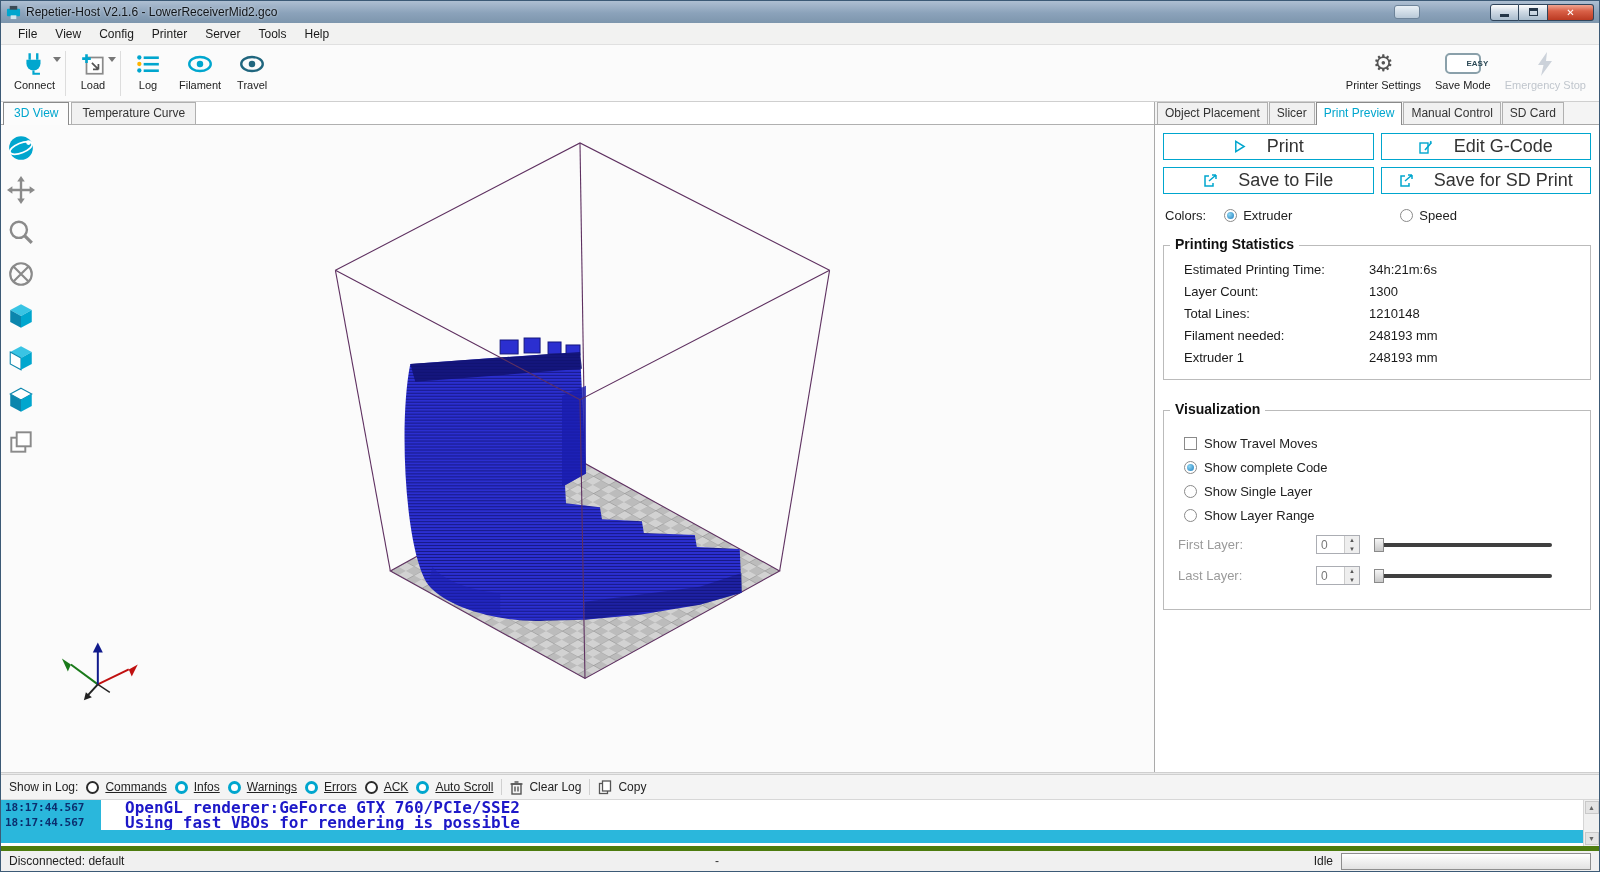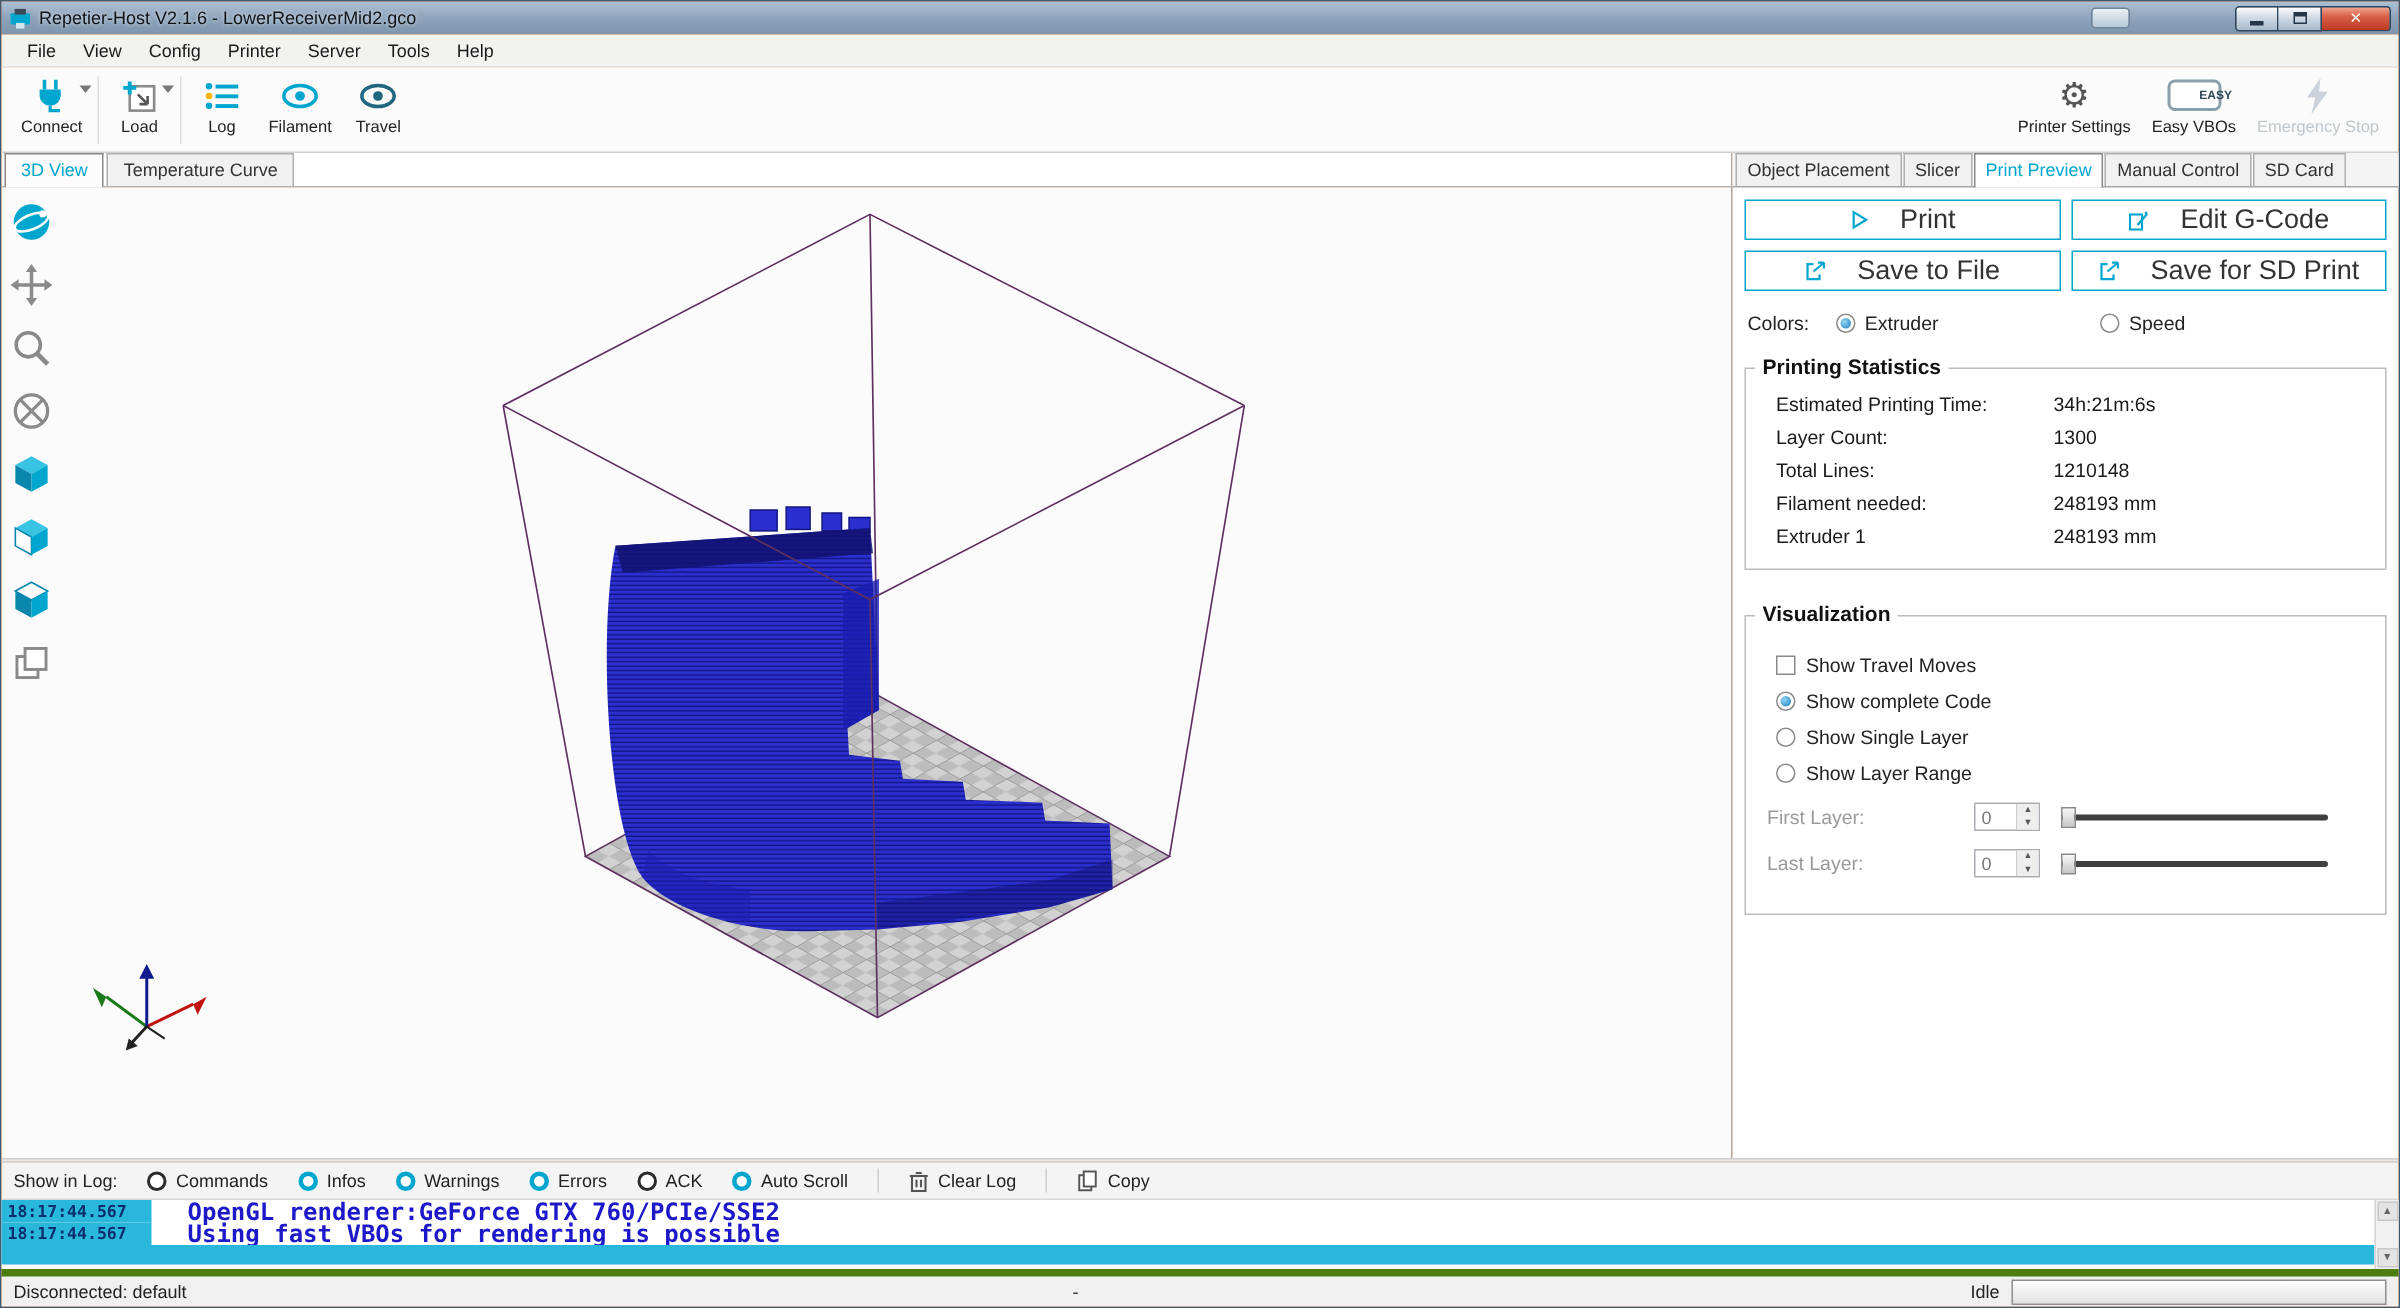--- a/index.html
+++ b/index.html
@@ -70,23 +70,23 @@
   .spin { width:44px; height:19px; border:1px solid #abadb3; display:flex; background:#fff; }
   .spin .val { flex:1; padding:2px 4px; font-size:12px; color:#777; }
   .spin .arrows { width:15px; display:flex; flex-direction:column; border-left:1px solid #ccc; }
   .spin .arrows div { flex:1; background:#eee; display:flex; align-items:center; justify-content:center; font-size:6px; color:#555; }
   .slider { position:relative; width:178px; height:18px; margin-left:14px; }
   .slider .track { position:absolute; left:0; right:0; top:7px; height:4px; background:#3f3f3f; border-radius:2px; }
   .slider .thumb { position:absolute; left:0; top:2px; width:10px; height:14px; background:linear-gradient(#f6f6f6,#c8c8c8); border:1px solid #8a8a8a; }
 
   
   .splitter { height:3px; flex:0 0 3px; background:#e9e9e9; border-top:1px solid #cfcfcf; border-bottom:1px solid #cfcfcf; }
-  .log-toolbar { height:25px; flex:0 0 25px; background:#f4f4f4; border-bottom:1px solid #d7d7d7; display:flex; align-items:center; padding-left:8px; gap:20px; }
+  .log-toolbar { height:25px; flex:0 0 25px; background:#f4f4f4; border-bottom:1px solid #d7d7d7; display:flex; align-items:center; padding-left:8px; gap:8px; }
   .log-toolbar .llabel { color:#222; }
-  .lfilter { display:flex; align-items:center; gap:6px; color:#222; }
+  .lfilter { display:flex; align-items:center; gap:6px; color:#222;text-decoration:underline; }
   .lcircle { width:13px; height:13px; border-radius:50%; background:#fff; }
   .lcircle.on { border:3px solid #00a6ce; }
   .lcircle.off { border:2px solid #2b2b2b; }
   .lt-sep { width:1px; height:16px; background:#d0d0d0; }
   .lbtn { display:flex; align-items:center; gap:6px; color:#222; }
   .log-body { height:46px; flex:0 0 46px; background:#fff; display:flex; }
   .log-lines { flex:1; display:flex; flex-direction:column; }
   .log-row { display:flex; height:15px; align-items:center; }
   .log-time { width:100px; flex:0 0 100px; background:#2ab7dc; color:#0b2e6e; font-family:"DejaVu Sans Mono",monospace; font-size:11px; font-weight:bold; padding:0 4px; height:100%; display:flex; align-items:center; }
   .log-msg { font-family:"DejaVu Sans Mono",monospace; font-size:16px; color:#1d18c8; padding-left:24px; white-space:nowrap;font-weight:bold; }
@@ -197,21 +197,21 @@
     <div class="tb-btn">
       <span class="ic">
           <span class="gear-glyph">⚙</span>
         </span>
       <span class="lbl">Printer Settings</span>
     </div>
     <div class="tb-btn">
       <span class="ic">
           <span class="easy-badge">EASY</span>
         </span>
-      <span class="lbl">Easy VBOs</span>
+      <span class="lbl">Save Mode</span>
     </div>
     <div class="tb-btn disabled">
       <span class="ic">
         <svg width="24" height="26" viewBox="0 0 24 26">
           <polygon points="14,1 5,14 10.5,14 8,25 19,10 13,10" fill="#ccd2da"></polygon>
         </svg>
       </span>
       <span class="lbl">Emergency Stop</span>
     </div>
   </div>

